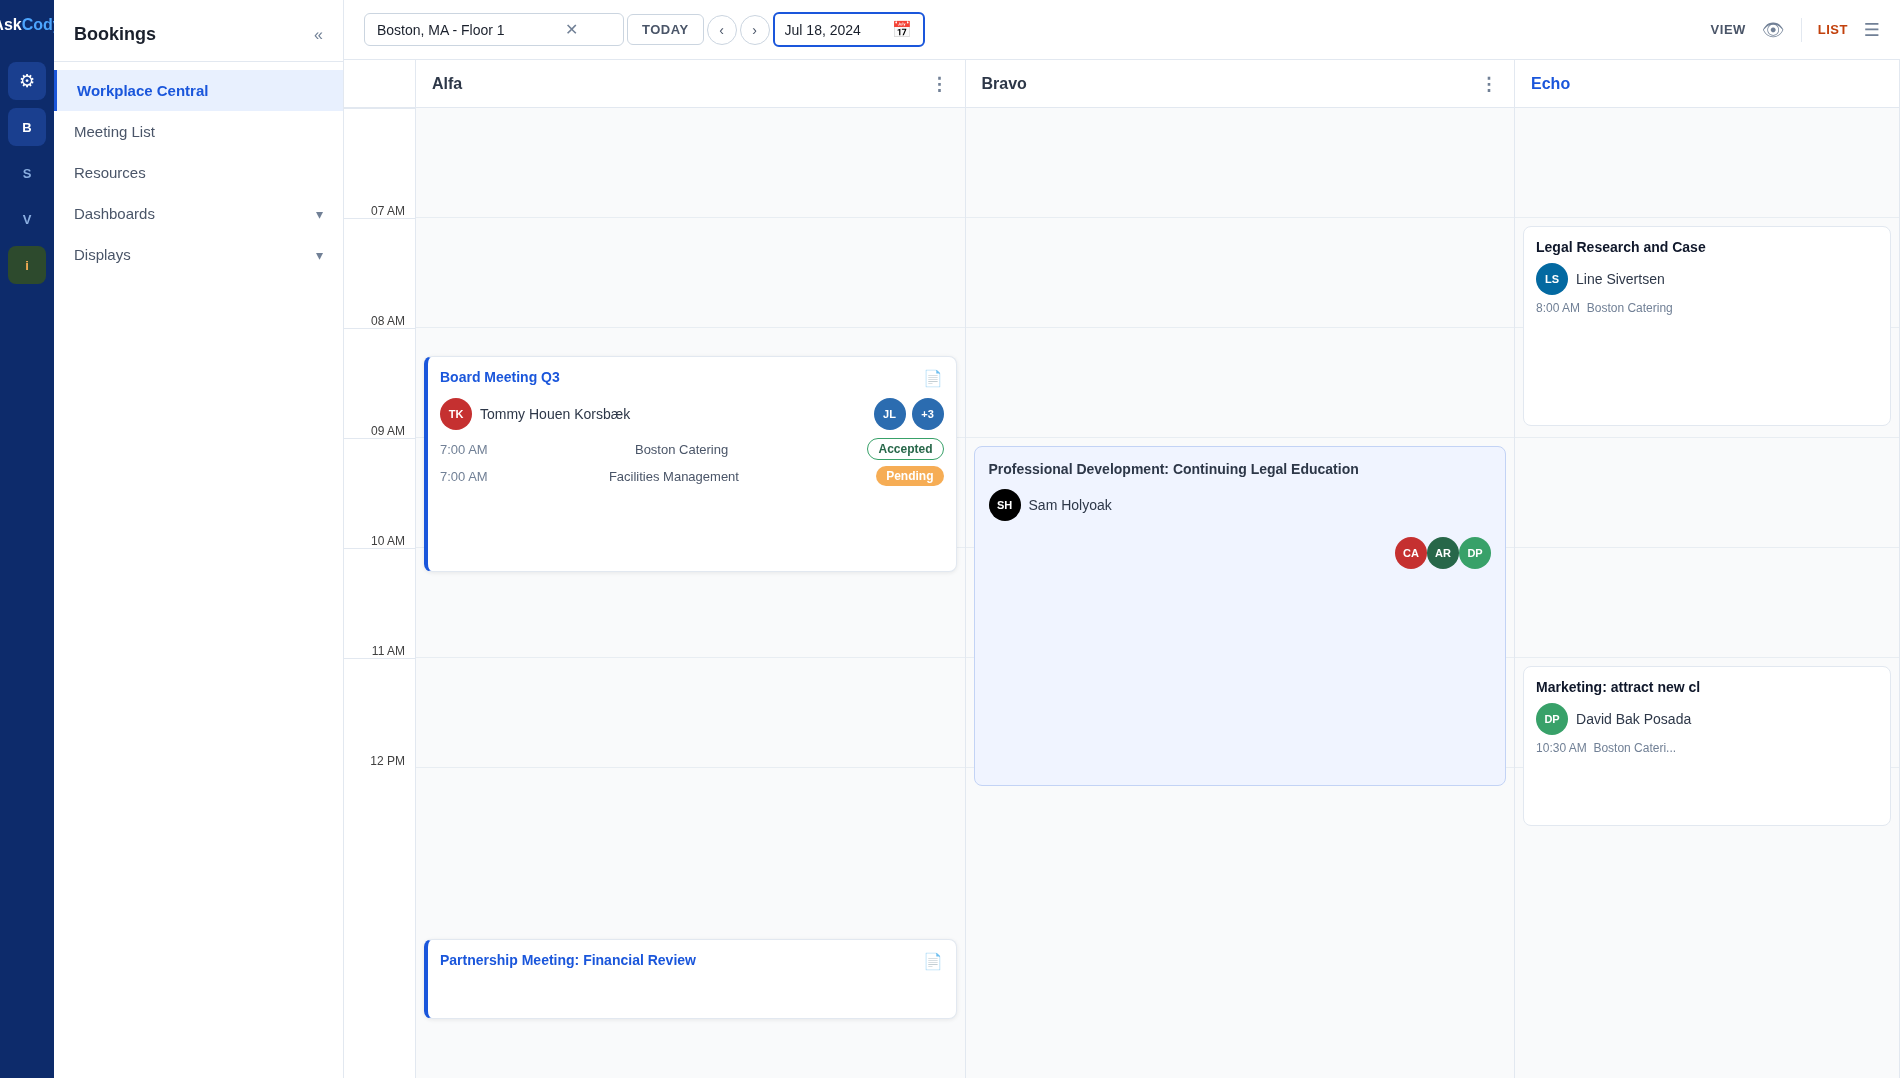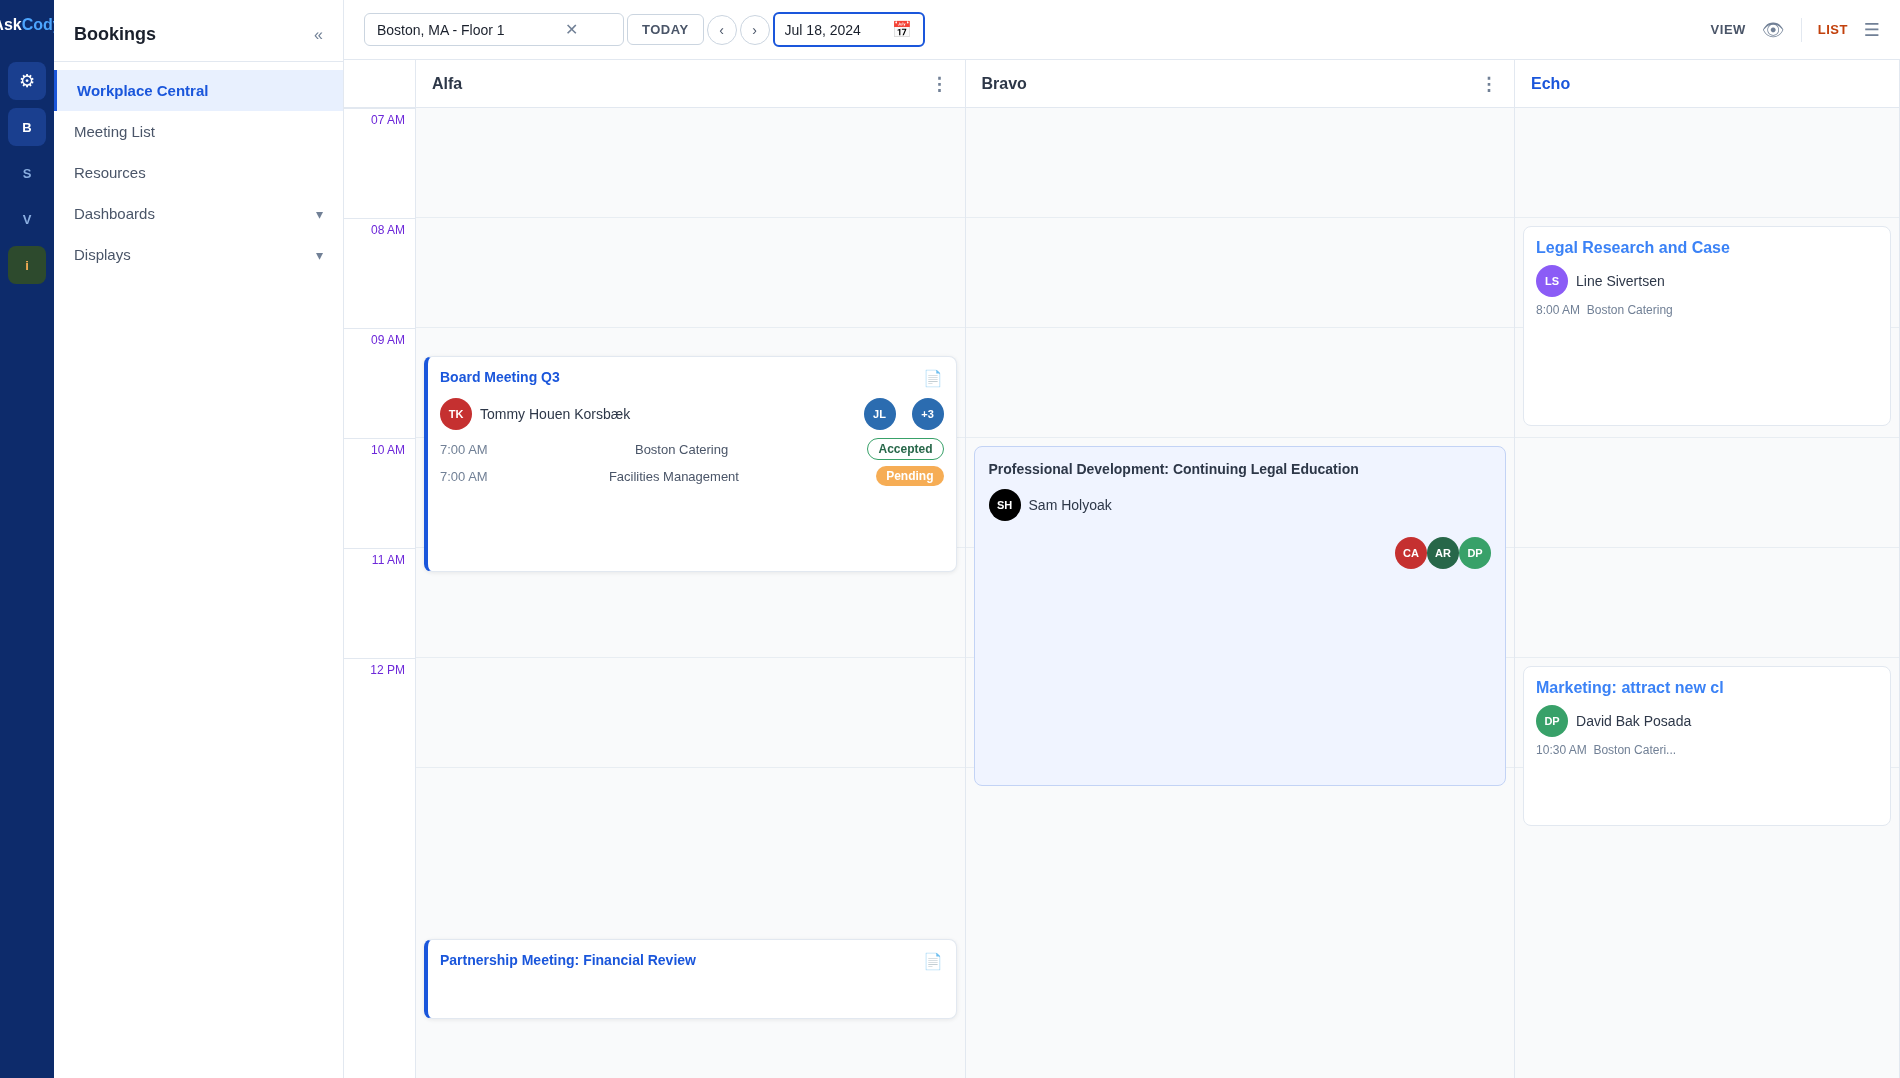--- a/index.html
+++ b/index.html
@@ -183,26 +183,26 @@
       width: 72px;
       flex-shrink: 0;
       border-right: 1px solid #e2e8f0;
       background: #fff;
       overflow: hidden;
     }
     .time-slots { display: flex; flex-direction: column; }
     .time-slot {
       height: 110px;
       display: flex;
-      align-items: flex-start;
+      align-items: flex-end;
       justify-content: flex-end;
       padding-right: 10px;
       padding-top: 4px;
       font-size: 12px;
-      color: #6d28d9;
+      color: #404040;
       border-top: 1px solid #e2e8f0;
     }
 
     
     .rooms-area {
       flex: 1;
       display: flex;
       overflow: hidden;
     }
     .room-col {
@@ -281,31 +281,31 @@
       color: #fff;
       flex-shrink: 0;
     }
     .avatar.red { background: #c53030; }
     .avatar.blue { background: #2b6cb0; }
     .avatar.count { background: #2b6cb0; }
     .avatar.ca { background: #c53030; }
     .avatar.ar { background: #276749; }
     .avatar.dp { background: #38a169; }
     .avatar.sh { background: #000000; }
-    .avatar.ls { background: #8b5cf6; }
+    .avatar.ls { background: #0369a1; }
     .avatar.dp2 { background: #38a169; }
 
     .attendee-name {
       font-size: 14px;
       color: #2d3748;
       font-weight: 500;
     }
     .attendee-extras {
       display: flex;
-      gap: 16px;
+      gap: 6px;
       margin-left: auto;
       text-align: center;
     }
     .catering-row {
       display: flex;
       align-items: center;
       justify-content: space-between;
       margin-bottom: 6px;
     }
     .catering-info {
@@ -367,23 +367,23 @@
     .echo-event {
       position: absolute;
       background: #fff;
       border: 1px solid #e2e8f0;
       border-radius: 8px;
       padding: 12px;
       left: 8px;
       right: 8px;
     }
     .echo-event-title {
-      font-size: 16px;
-      font-weight: 600;
-      color: #3b82f6;
+      font-size: 14px;
+      font-weight: 600;
+      color: #0f172a;
       margin-bottom: 8px;
     }
     .echo-attendee-row {
       display: flex;
       align-items: center;
       gap: 8px;
       margin-bottom: 6px;
     }
     .echo-catering-info {
       font-size: 12px;

